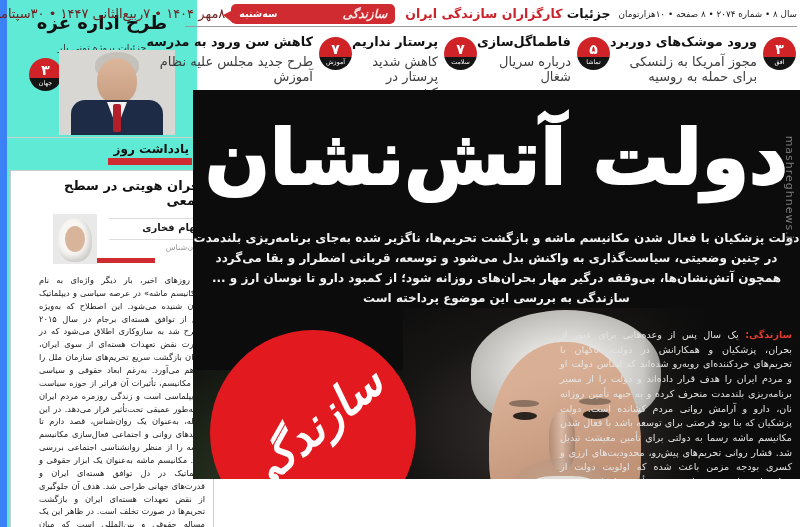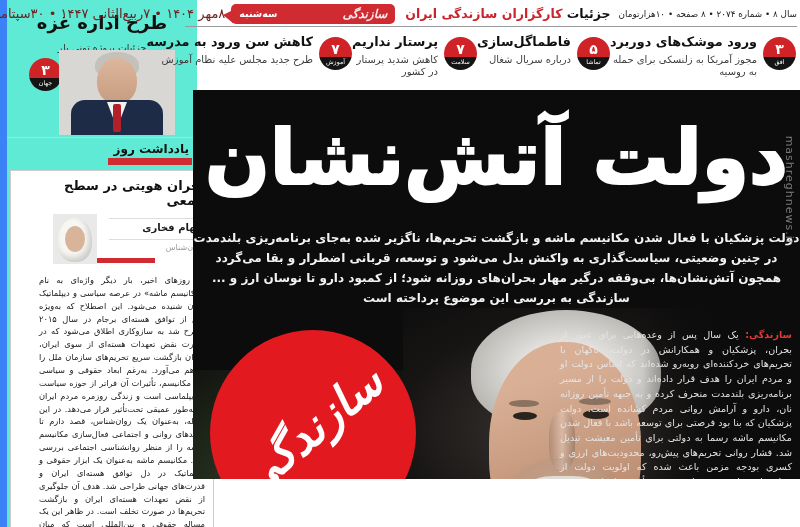--- a/index.html
+++ b/index.html
@@ -45,21 +45,21 @@
   .mh-date{margin-right:6px;font-size:13px;color:#6e2222;white-space:nowrap;}
   
   .strip{position:absolute;left:188px;top:29px;width:608px;height:58px;display:flex;}
   .story{flex:1;display:flex;padding-top:6px;}
   .story.wide{flex:1.18;}
   .badge{flex:0 0 33px;width:33px;height:33px;border-radius:50%;overflow:hidden;display:flex;flex-direction:column;margin-left:6px;margin-top:2px;}
   .badge .num{flex:0 0 58%;background:#cf2327;color:#fff;font-size:14px;font-weight:bold;display:flex;align-items:flex-end;justify-content:center;line-height:1;padding-bottom:1px;}
   .badge .sec{flex:1;background:#141414;color:#fff;font-size:6.3px;text-align:center;line-height:1.5;}
   .story-txt{flex:1;min-width:0;}
   .story-h{font-size:12.8px;font-weight:bold;color:#111;line-height:1.15;white-space:nowrap;}
-  .story-s{font-size:10px;color:#3d3d3d;margin-top:4px;line-height:1.2;}
+  .story-s{font-size:13px;color:#3d3d3d;margin-top:4px;line-height:1.2;}
   
   .gaza-badge{position:absolute;left:16px;top:56px;}
   
   .feature{position:absolute;left:193px;top:90px;width:607px;height:389px;background:#0c0c0c;overflow:hidden;}
   .f-backdrop{position:absolute;left:0;top:280px;width:250px;height:157px;background:radial-gradient(ellipse at 40% 80%,#33402c 0%,#1d2418 55%,#0c0c0c 100%);}
   .pez{position:absolute;left:170px;top:218px;width:390px;height:219px;}
   .pez .shadowbg{position:absolute;left:40px;top:0;width:330px;height:219px;background:radial-gradient(ellipse at 45% 55%,#3a3432 0%,#171514 60%,#0c0c0c 100%);}
   .pez .hair{position:absolute;left:108px;top:2px;width:190px;height:120px;background:radial-gradient(#efeeec 20%,#b9b7b2 75%);border-radius:50% 50% 42% 42%;}
   .pez .face{position:absolute;left:126px;top:34px;width:152px;height:210px;background:linear-gradient(160deg,#d9b096 20%,#b98a6e 80%);border-radius:48% 48% 44% 44%;}
   .pez .brow-l{position:absolute;left:146px;top:92px;width:30px;height:7px;background:#8a7160;border-radius:50%;}

